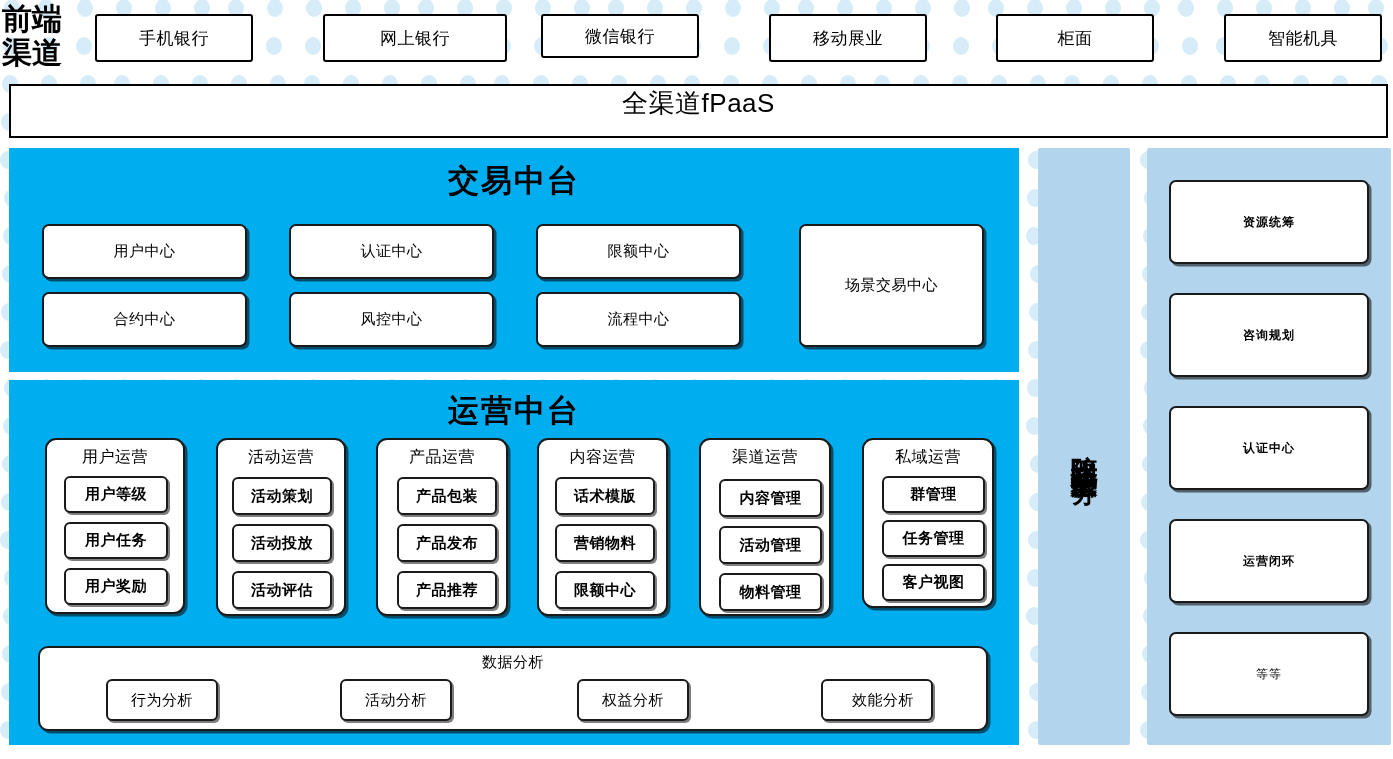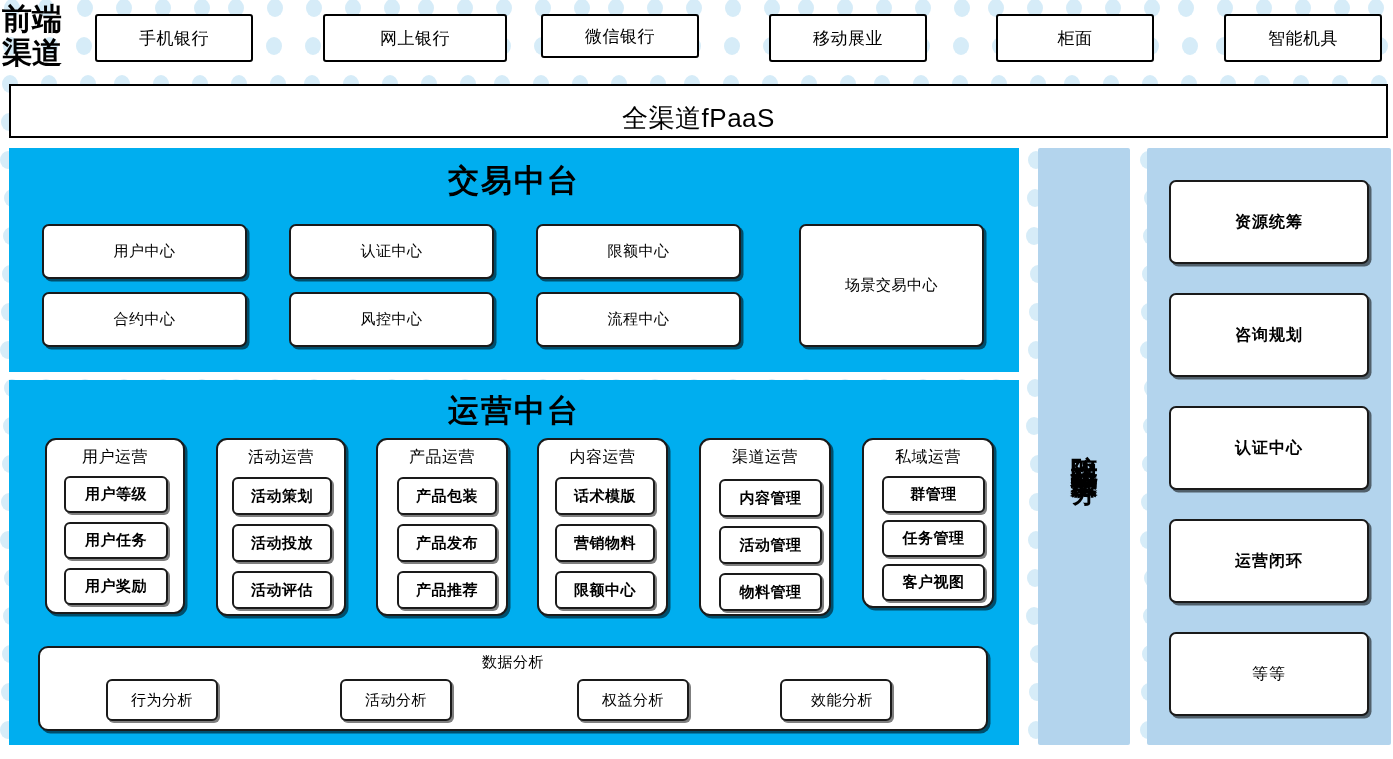--- a/index.html
+++ b/index.html
@@ -66,21 +66,21 @@
   #fpaas-bar {
     position: absolute;
     left: 9px;
     top: 84px;
     width: 1379px;
     height: 54px;
     background: #ffffff;
     border: 2.5px solid #000000;
     box-sizing: border-box;
     display: flex;
-    align-items: flex-end;
+    align-items: flex-start;
     justify-content: center;
     font-size: 26px;
     letter-spacing: 0.5px;
   }
 
   
   .blue-panel {
     position: absolute;
     background: #00AEEF;
     box-sizing: border-box;
@@ -217,21 +217,21 @@
     left: 22px;
     width: 200px;
     height: 84px;
     background: #ffffff;
     border: 2.5px solid #1a1a1a;
     border-radius: 7px;
     box-sizing: border-box;
     display: flex;
     align-items: center;
     justify-content: center;
-    font-size: 16px;
+    font-size: 12px;
     font-weight: bold;
     box-shadow: 2.5px 2.5px 0 rgba(0,0,0,0.55);
     letter-spacing: 1px;
   }
   .svc-card.normal { font-weight: normal; }
 </style>
 </head>
 <body>
 
 <svg id="dots" width="1393" height="759" xmlns="http://www.w3.org/2000/svg">
@@ -1121,21 +1121,21 @@
     <div id="analysis-title">数据分析</div>
     <div class="analysis-item" style="left:66px;">
       <span>行为分析</span>
     </div>
     <div class="analysis-item" style="left:300px;">
       <span>活动分析</span>
     </div>
     <div class="analysis-item" style="left:537px;">
       <span>权益分析</span>
     </div>
-    <div class="analysis-item" style="left:740px;padding-left:12px;">
+    <div class="analysis-item" style="left:781px;padding-left:12px;">
       <span>效能分析</span>
     </div>
   </div>
 
   <div class="lightblue-panel" style="left:1038px; top:148px; width:92px; height:597px;">
     <div id="service-vertical-text">
       <div class="vtext">陪跑式运营服务</div>
     </div>
   </div>
 

